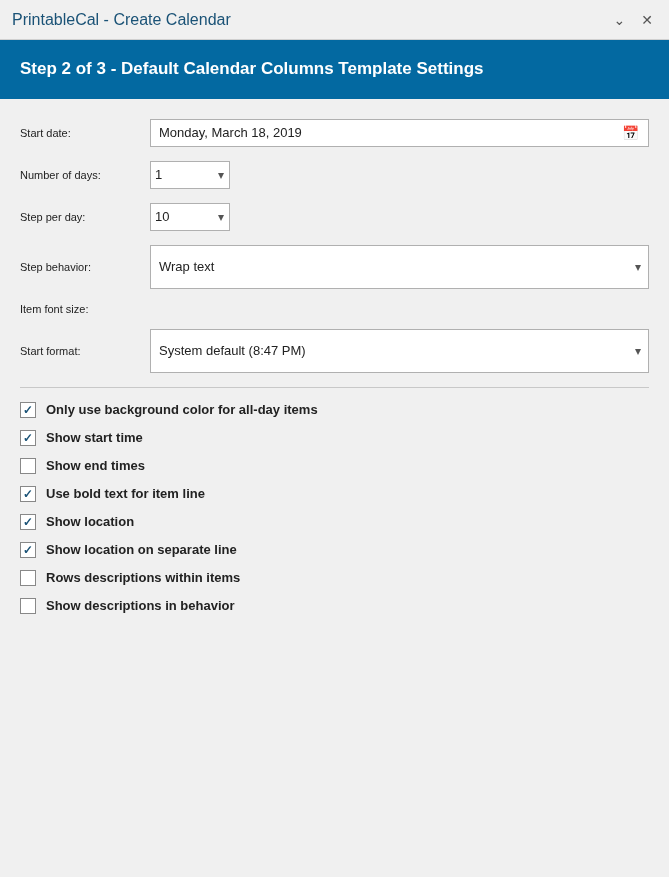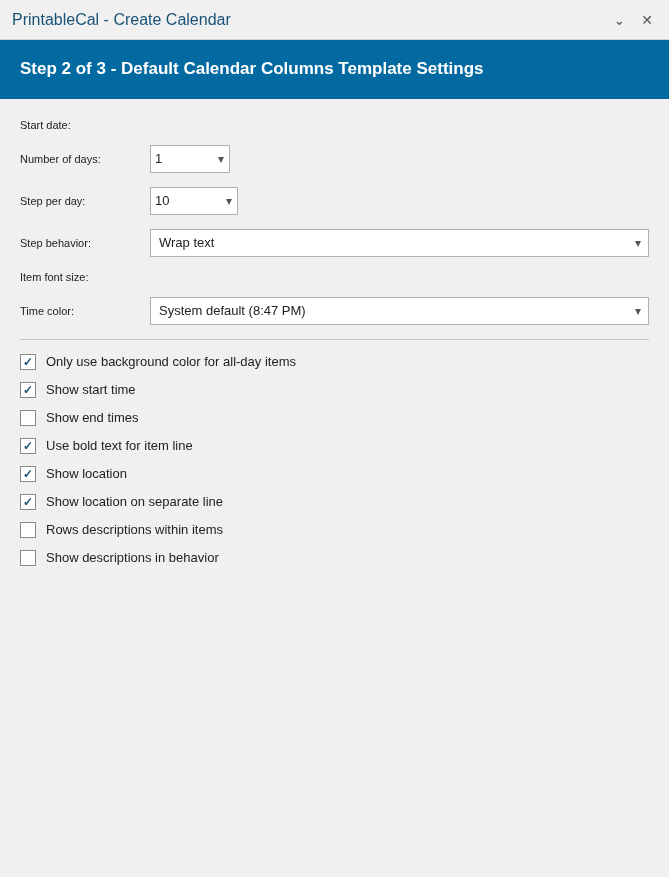--- a/index.html
+++ b/index.html
@@ -136,21 +136,21 @@
     }
 
     .select-wrapper-full {
       position: relative;
       display: flex;
       flex: 1;
     }
 
     .select-wrapper-full select {
       flex: 1;
-      height: 28px;
+      height: 44px;
       border: 1px solid #b0b0b0;
       background: white;
       font-size: 13px;
       color: #222;
       padding: 0 24px 0 8px;
       cursor: pointer;
       appearance: none;
       -webkit-appearance: none;
     }
 
@@ -198,20 +198,21 @@
     .checkbox-check {
       color: #1a5276;
       font-size: 12px;
       font-weight: bold;
       line-height: 1;
     }
 
     .checkbox-label {
       font-size: 13px;
       color: #222;
+      font-weight: bold;
     }
   </style>
 </head>
 <body>
 
 <div class="window">
 
   <div class="title-bar">
     <span class="title-bar-text">PrintableCal - Create Calendar</span>
     <div class="title-bar-controls">
@@ -221,38 +222,42 @@
   </div>
 
   <div class="header-banner">
     <div class="header-banner-text">Step 2 of 3 - Default Calendar Columns Template Settings</div>
   </div>
 
   <div class="content">
 
     <div class="form-row">
       <span class="form-label">Start date:</span>
+      <div class="form-input-text" style="display:flex; align-items:center; justify-content:space-between; flex:1; height:28px; border:1px solid #b0b0b0; background:white; padding:0 8px;">
+        <span>Monday, March 18, 2019</span>
+        <span style="cursor:pointer; color:#555; font-size:14px;">📅</span>
+      </div>
     </div>
 
     <div class="form-row">
       <span class="form-label">Number of days:</span>
       <div class="select-wrapper">
         <select class="form-select" style="width:80px;">
           <option>1</option>
           <option>2</option>
           <option>3</option>
           <option>7</option>
         </select>
       </div>
     </div>
 
     <div class="form-row">
       <span class="form-label">Step per day:</span>
       <div class="select-wrapper">
-        <select class="form-select" style="width:88px;">
+        <select class="form-select" style="width:80px;">
           <option>5</option>
           <option selected="">10</option>
           <option>15</option>
           <option>20</option>
         </select>
       </div>
     </div>
 
     <div class="form-row">
       <span class="form-label">Step behavior:</span>
@@ -263,21 +268,21 @@
           <option>Overflow text</option>
         </select>
       </div>
     </div>
 
     <div class="form-row">
       <span class="form-label">Item font size:</span>
     </div>
 
     <div class="form-row">
-      <span class="form-label">Time color:</span>
+      <span class="form-label">Start format:</span>
       <div class="select-wrapper-full">
         <select>
           <option selected="">System default (8:47 PM)</option>
           <option>12-hour (8:47 PM)</option>
           <option>24-hour (20:47)</option>
         </select>
       </div>
     </div>
 
     <hr class="divider">

